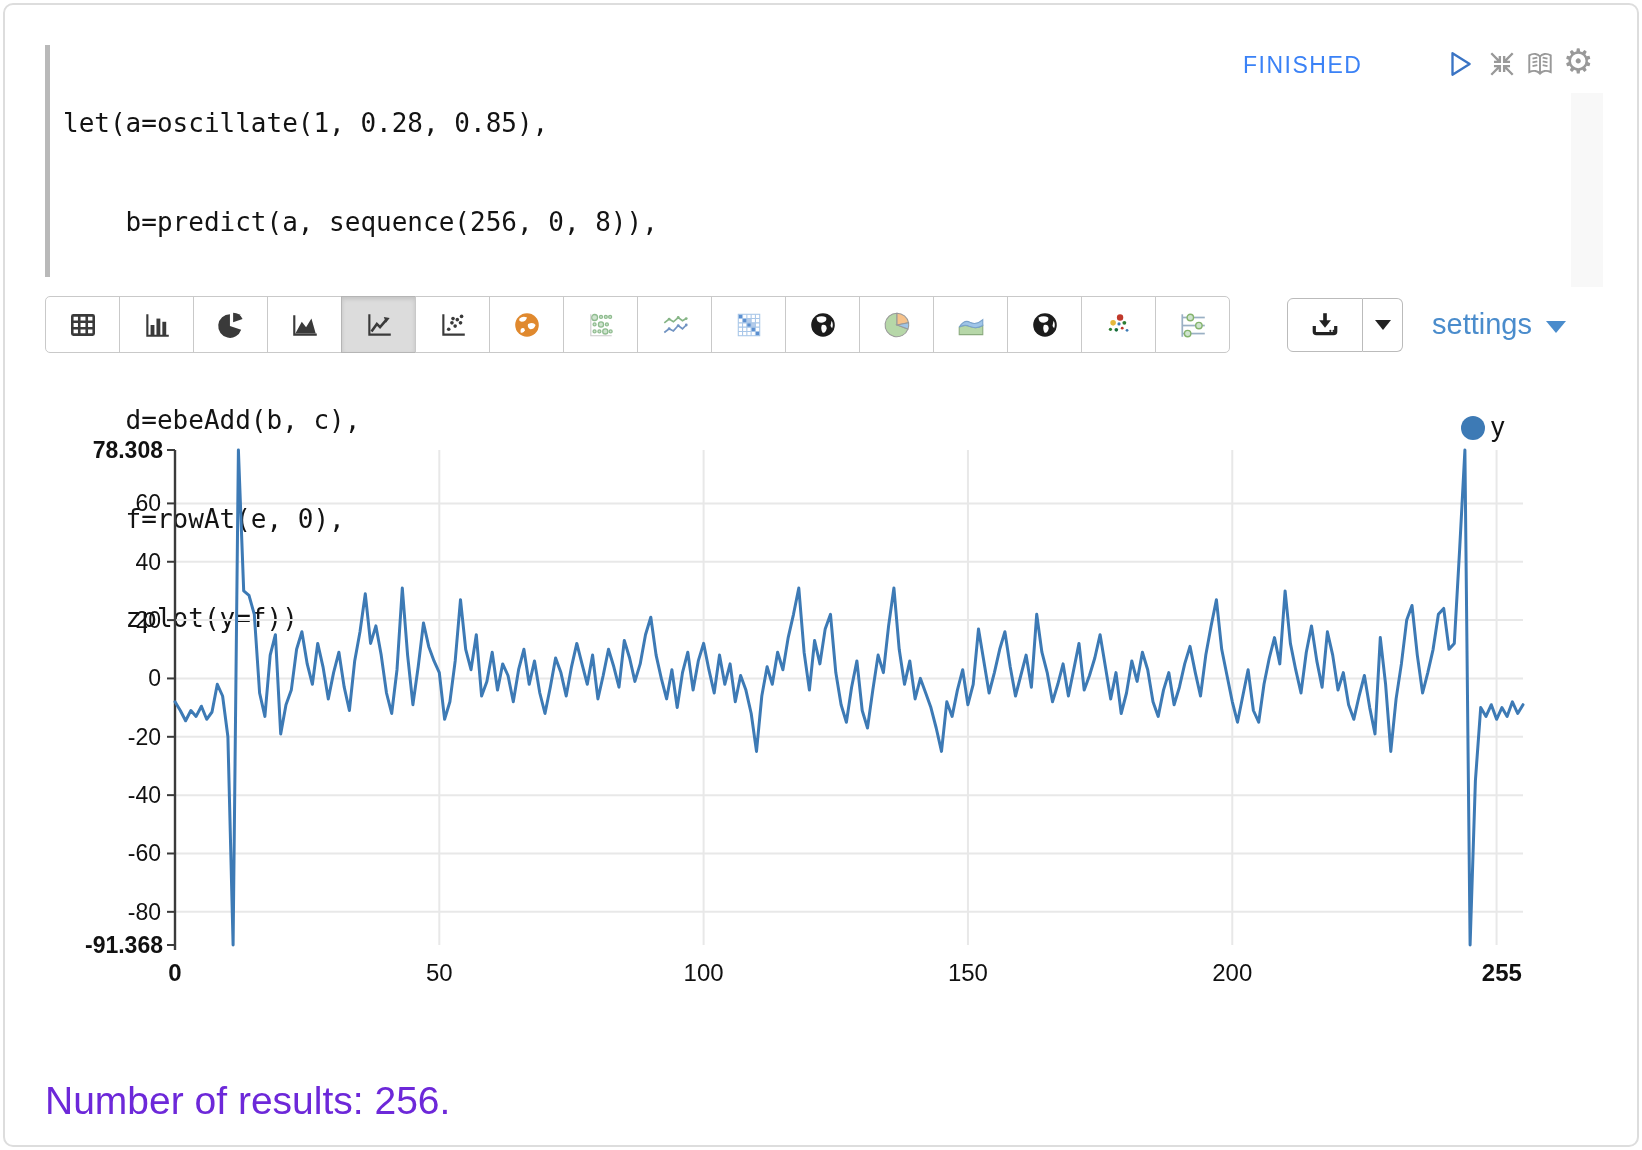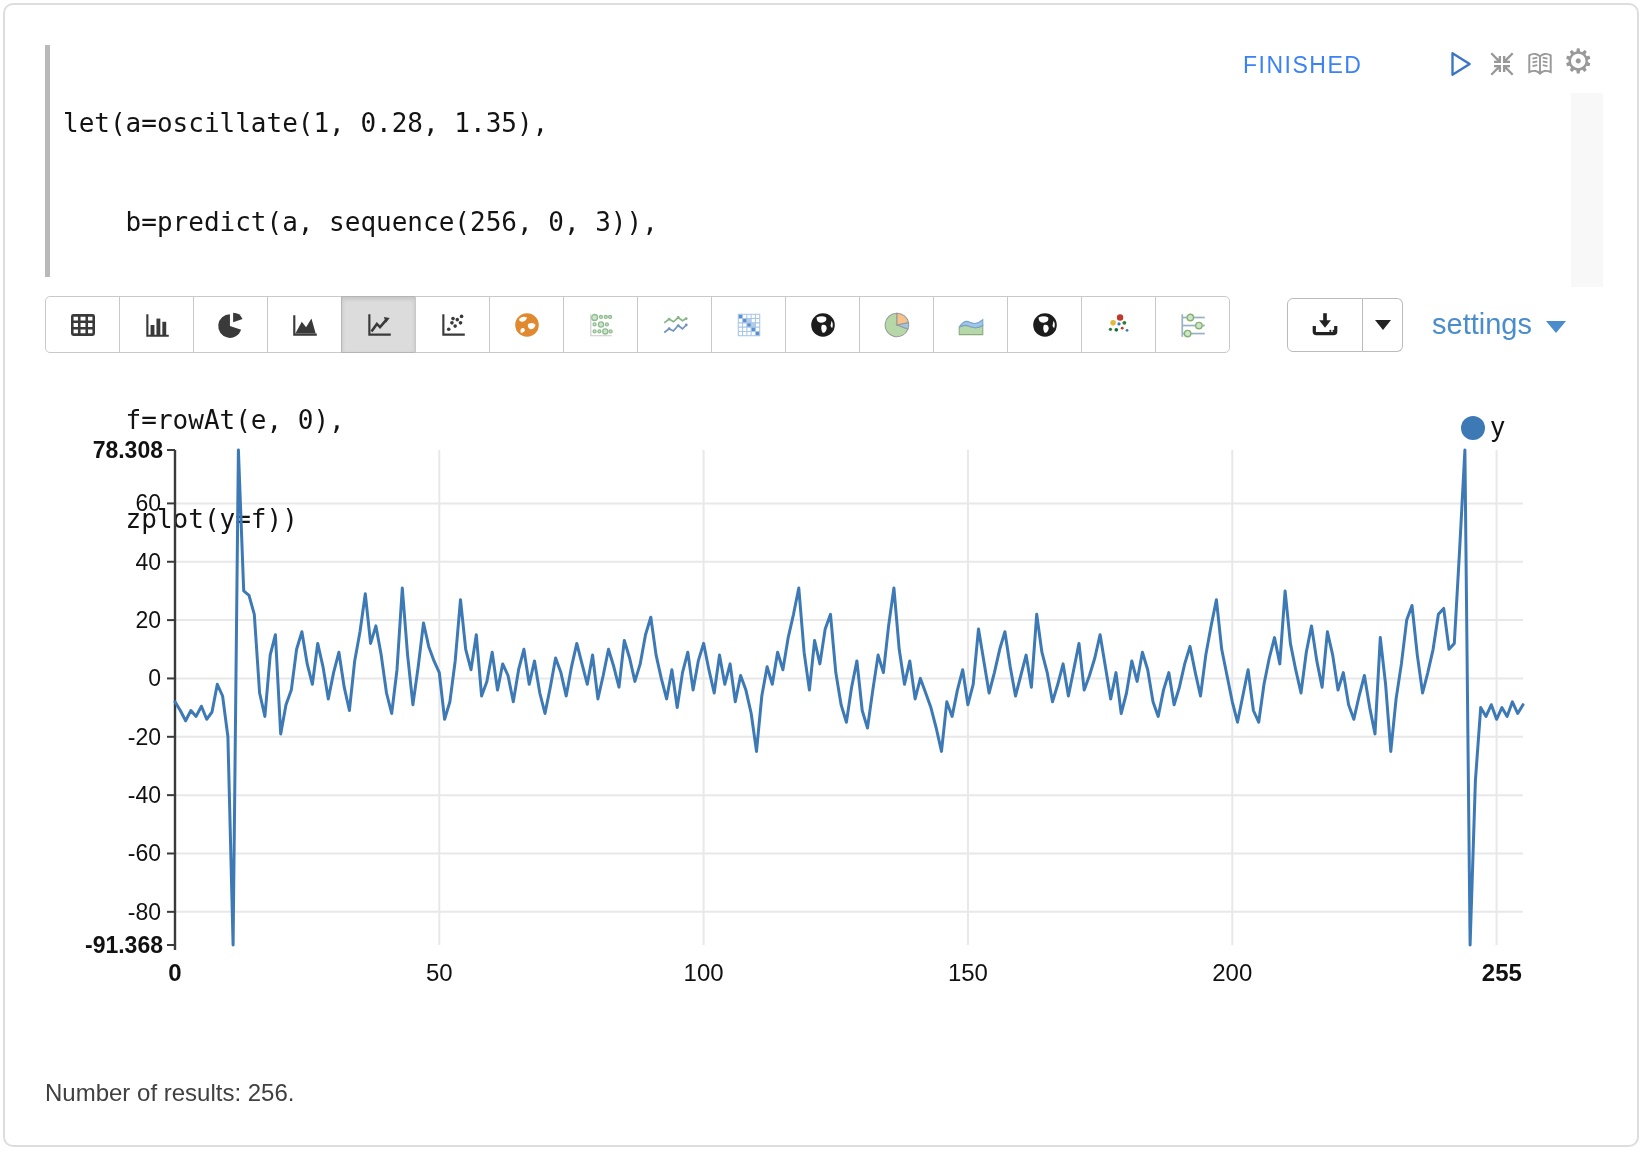--- a/index.html
+++ b/index.html
@@ -33,32 +33,33 @@
             display:flex;align-items:center;gap:14px;}
   .settings .caret{width:0;height:0;border-left:10px solid transparent;border-right:10px solid transparent;
             border-top:12px solid #4a8ccc;margin-top:4px;}
 
   
   .legend{position:absolute;left:1456px;top:407px;display:flex;align-items:center;gap:6px;cursor:pointer;}
   .legend-dot{width:24px;height:24px;border-radius:50%;background:#3d7ab5;}
   .legend-label{font-size:27px;color:#111;}
   #chart-svg{position:absolute;left:0;top:380px;}
 
-  .footer{position:absolute;left:40px;top:1074px;font-size:24px;color:#404040;}
+  .footer{position:absolute;left:40px;top:1074px;font-size:39px;color:#6d28d9;}
 </style>
 </head>
 <body>
 
 <div class="card">
 
   <div class="gutter"></div>
   <div class="code">
-    <div>let(a=oscillate(1, 0.28, 1.35),</div>
-    <div>    b=predict(a, sequence(256, 0, 3)),</div>
+    <div>let(a=oscillate(1, 0.28, 0.85),</div>
+    <div>    b=predict(a, sequence(256, 0, 8)),</div>
     <div>    c=sample(uniformDistribution(-1.5, 1.5), 256),</div>
+    <div>    d=ebeAdd(b, c),</div>
     <div>    f=rowAt(e, 0),</div>
     <div>    zplot(y=f))</div>
   </div>
   <div class="code-scroll"></div>
 
   <div class="status-label">FINISHED</div>
   <svg class="act-icon" style="left:1440px" viewBox="0 0 28 28">
     <path d="M7 4 L23 14 L7 24 Z" fill="none" stroke="#3a74c4" stroke-width="2.2" stroke-linejoin="round"></path>
   </svg>
   <svg class="act-icon" style="left:1482px" viewBox="0 0 28 28">

